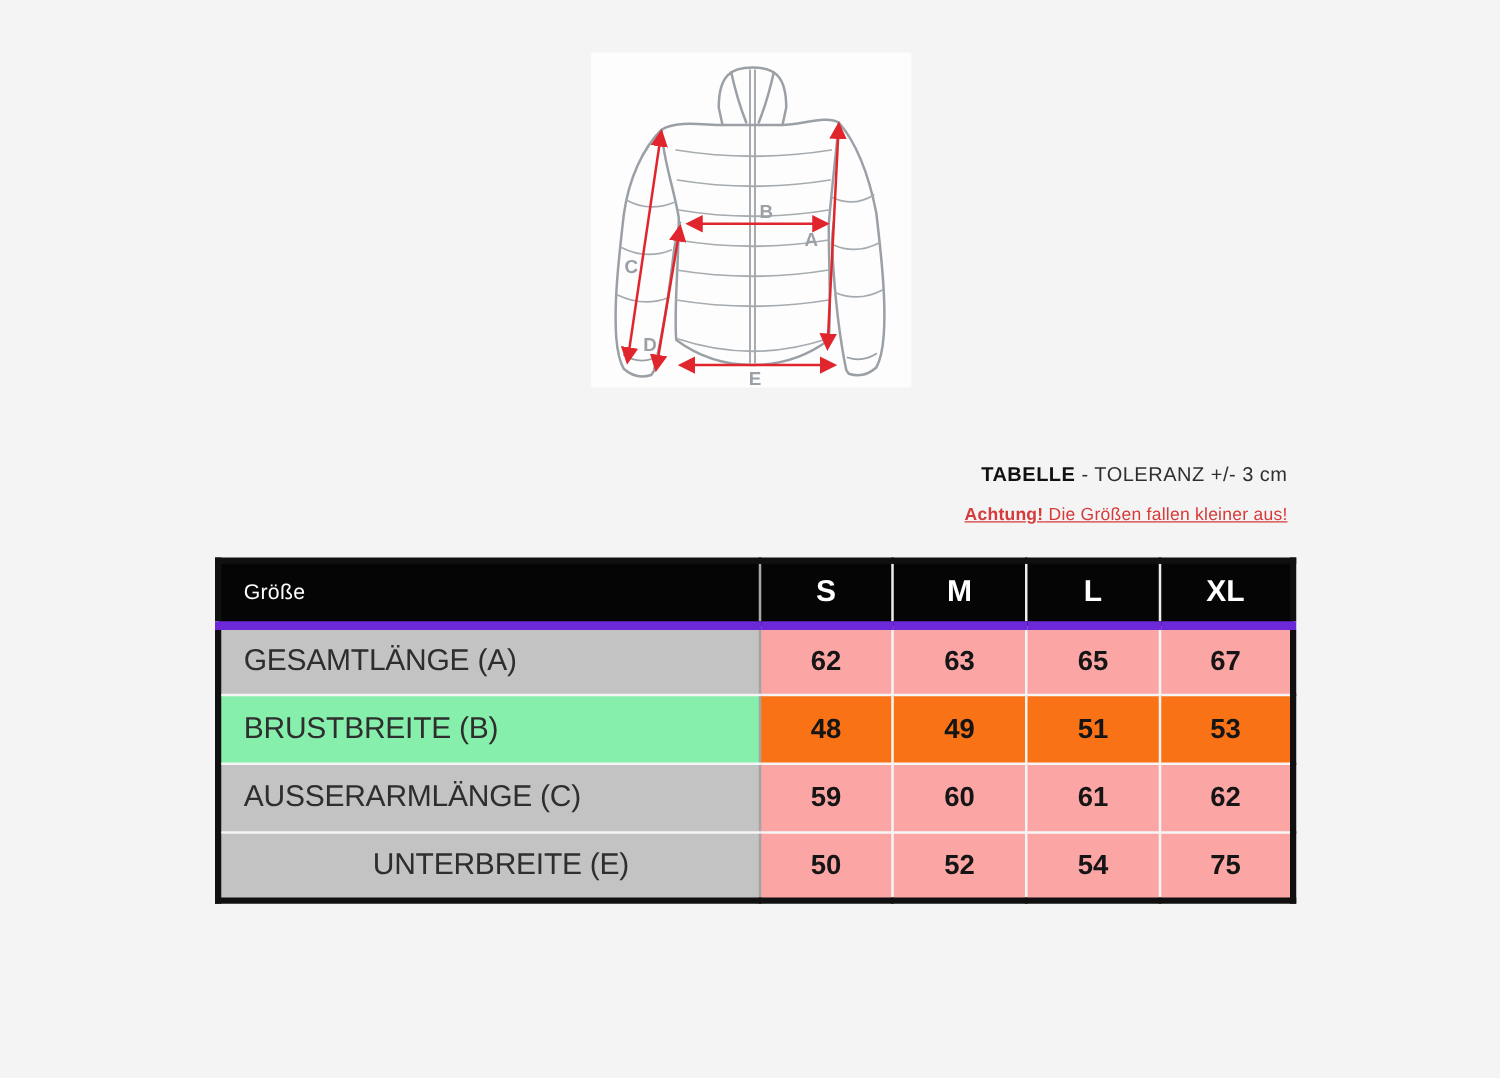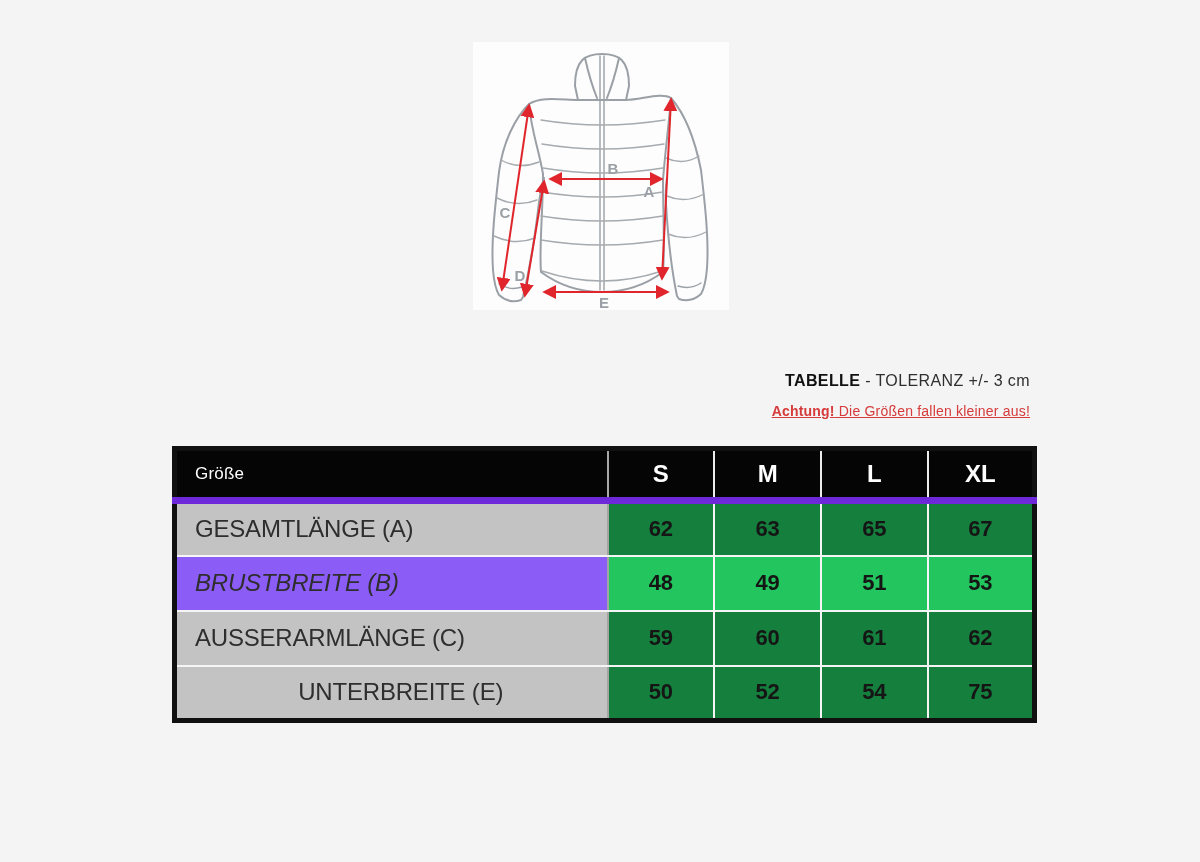--- a/index.html
+++ b/index.html
@@ -81,23 +81,23 @@
     text-align: center;
     font-size: 22px;
     font-weight: 700;
     color: #151515;
     border-right: 2px solid #f5f5f5;
   }
   .size-table td.val:last-child { border-right: none; }
   .size-table tr:last-child td { border-bottom: none; text-align: center; }
 
   .size-table tr.odd  td.label { background: #c3c3c3; }
-  .size-table tr.odd  td.val   { background: #15803d; }
-  .size-table tr.even td.label { background: #8b5cf6; font-style: italic; }
-  .size-table tr.even td.val   { background: #22c55e; }
+  .size-table tr.odd  td.val   { background: #fca5a5; }
+  .size-table tr.even td.label { background: #86efac; }
+  .size-table tr.even td.val   { background: #f97316; }
 </style>
 </head>
 <body>
 
 <div class="page">
 
   <div class="jacket-box">
     <svg viewBox="0 0 256 268">
       <defs>
         <marker id="ah" viewBox="0 0 10 10" refX="8" refY="5" markerWidth="7" markerHeight="7" orient="auto-start-reverse">

